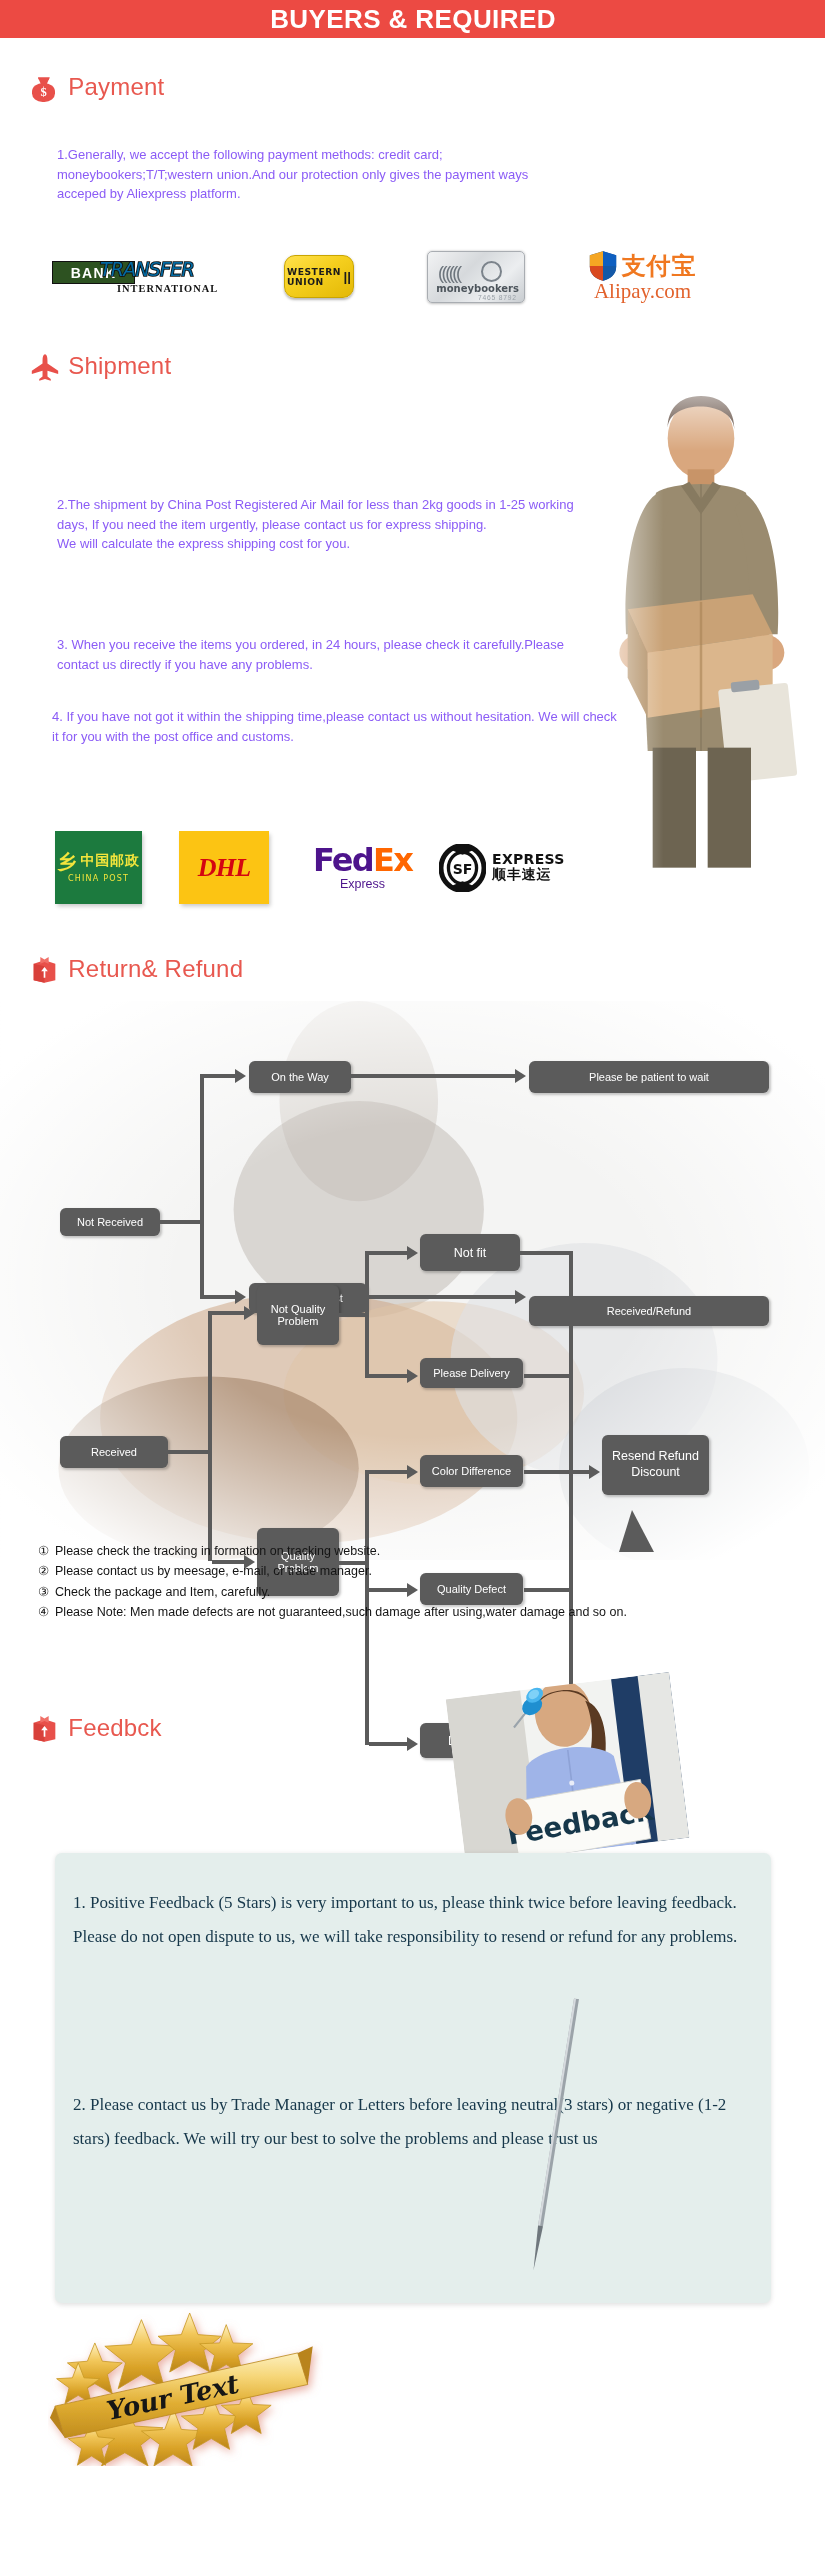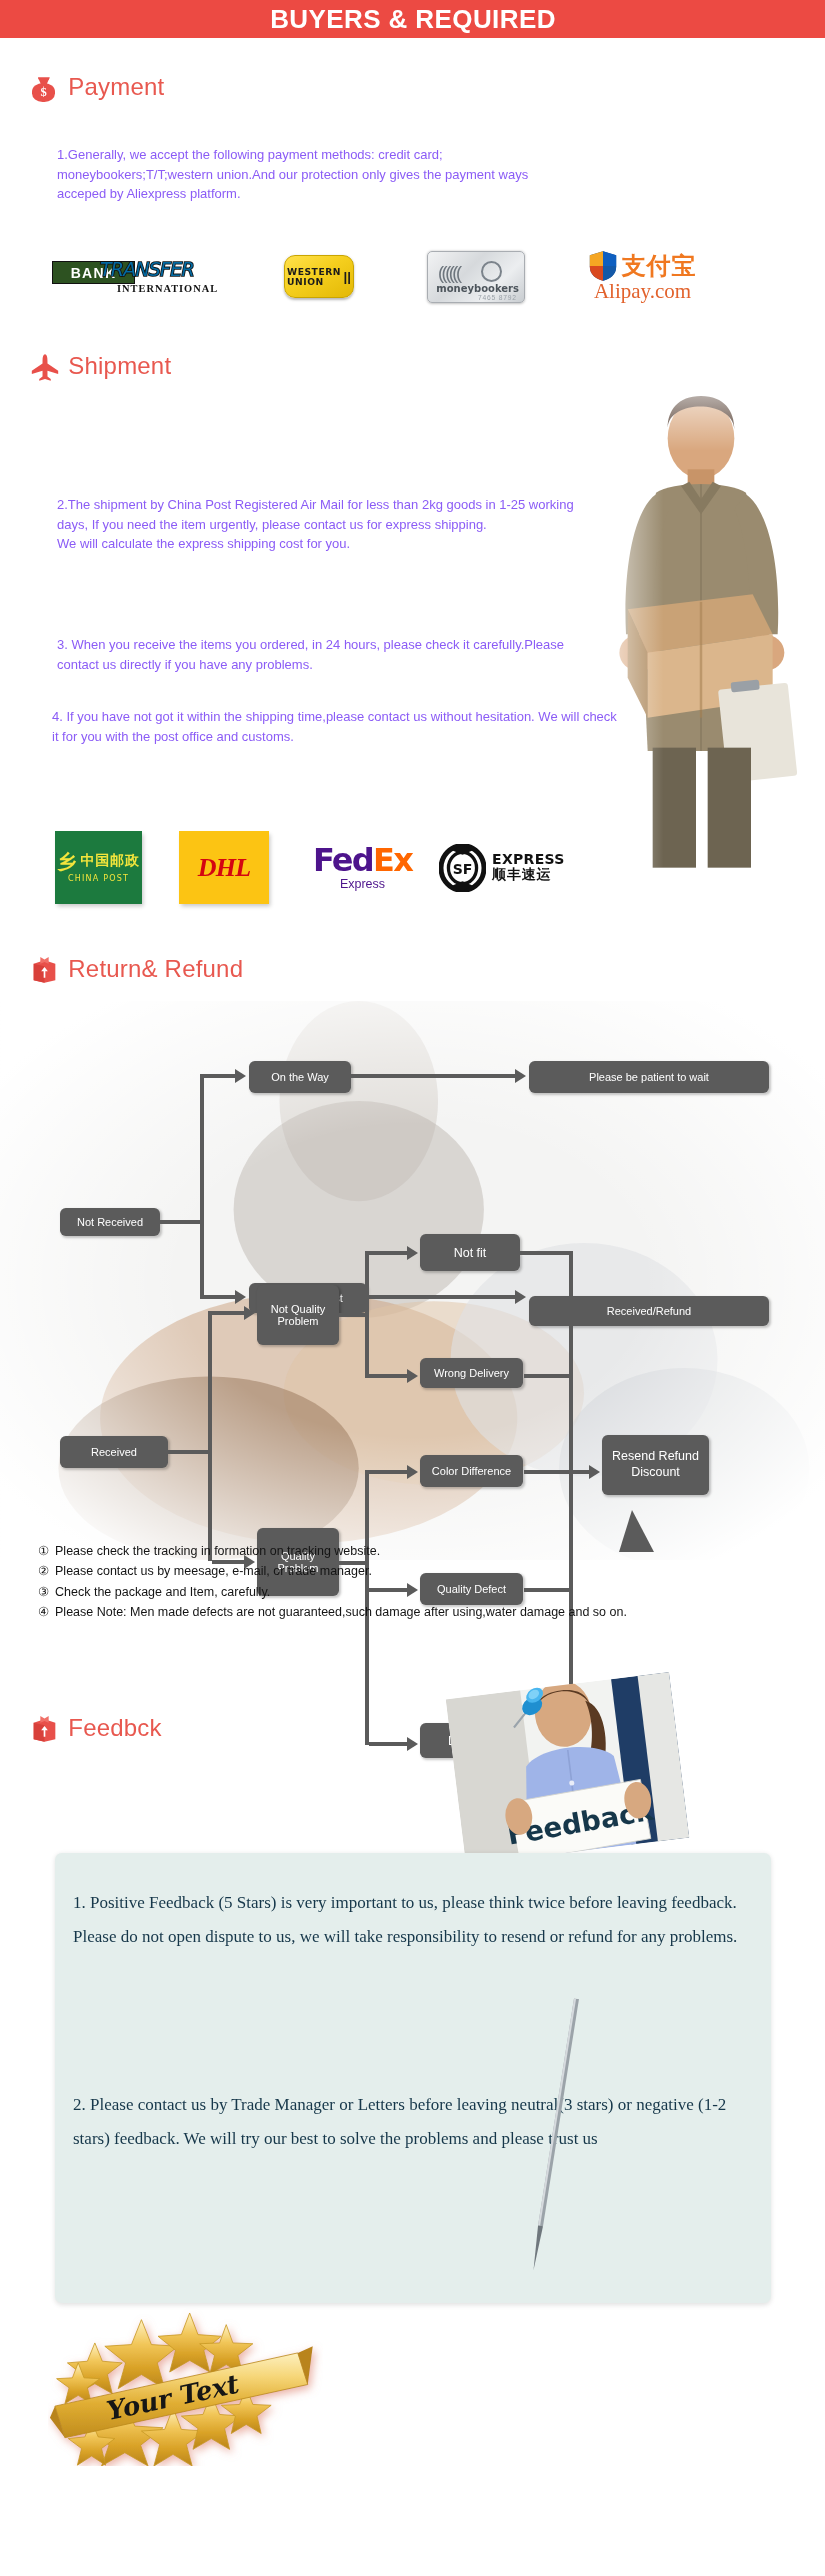--- a/index.html
+++ b/index.html
@@ -471,21 +471,21 @@
 
     <div class="conn" style="left:339px;top:312px;width:30px;height:4.2px;"></div>
     <div class="conn" style="left:365px;top:250px;width:4.2px;height:127px;"></div>
 
     <div class="conn" style="left:369px;top:250px;width:40px;height:4.2px;"></div>
     <div class="arrow" style="left:407px;top:245px;"></div>
     <div class="node" style="left:420px;top:233px;width:100px;height:37px;font-size:12.5px;">Not fit</div>
 
     <div class="conn" style="left:369px;top:373px;width:40px;height:4.2px;"></div>
     <div class="arrow" style="left:407px;top:368px;"></div>
-    <div class="node" style="left:420px;top:357px;width:103px;height:30px;font-size:11px;">Wrong Delivery</div>
+    <div class="node" style="left:420px;top:357px;width:103px;height:30px;font-size:11px;">Please Delivery</div>
 
     <div class="conn" style="left:339px;top:560px;width:30px;height:4.2px;"></div>
     <div class="conn" style="left:365px;top:469px;width:4.2px;height:275px;"></div>
 
     <div class="conn" style="left:369px;top:469px;width:40px;height:4.2px;"></div>
     <div class="arrow" style="left:407px;top:464px;"></div>
     <div class="node" style="left:420px;top:454px;width:103px;height:32px;font-size:11px;">Color Difference</div>
 
     <div class="conn" style="left:369px;top:587px;width:40px;height:4.2px;"></div>
     <div class="arrow" style="left:407px;top:582px;"></div>

